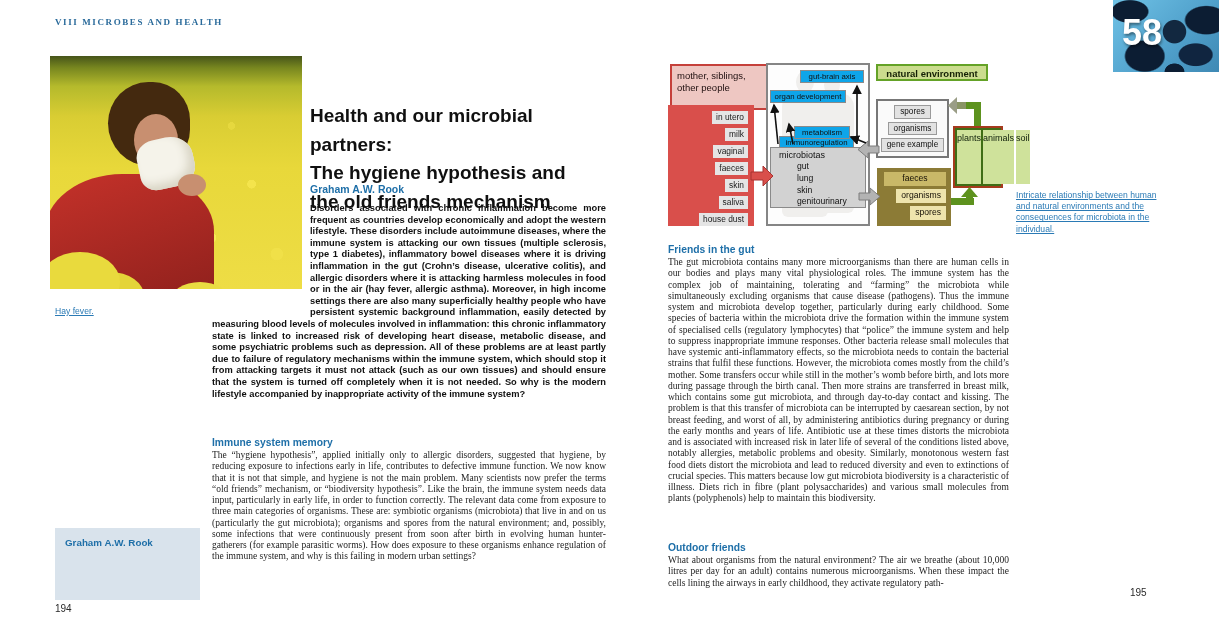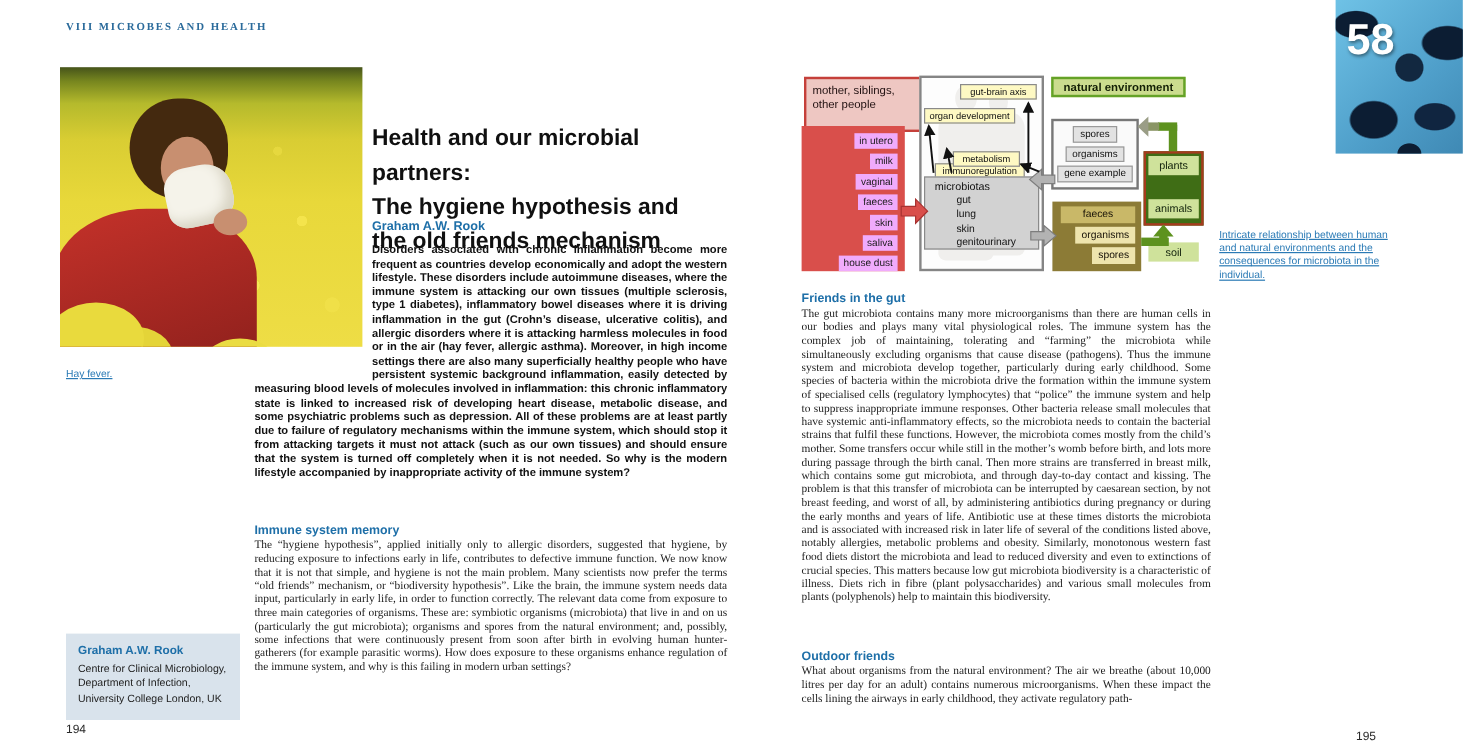--- a/index.html
+++ b/index.html
@@ -53,63 +53,63 @@
   .intro-wrap { left:212px; top:203px; width:394px; }
   .intro-spacer { float:left; width:98px; height:106px; }
 
   
   .d-pink { left:670px; top:64px; width:84px; height:34px; background:#eec7c2;
             border:2px solid #c5403a; font-size:9.5px; line-height:12px; padding:4px 5px;
             color:#201010; }
   .d-red { left:668px; top:105px; width:86px; height:121px; background:#d94f4b;
            display:flex; flex-direction:column; align-items:flex-end;
            padding:6px 6px 6px 0; box-sizing:border-box; gap:4.5px; }
-  .d-ylabel { background:#f0abfc; font-size:8.4px; height:12.5px; line-height:12.5px;
+  .d-ylabel { background:#e5e5e5; font-size:8.4px; height:12.5px; line-height:12.5px;
               padding:0 4px; color:#1a1a1a; }
   .d-human { left:766px; top:63px; width:104px; height:163px; background:#fdfdfd;
              border:2px solid #858585; box-sizing:border-box; }
   .sil { background:#f0efed; }
   .sil-head { left:28px; top:6px; width:18px; height:22px; border-radius:50%; }
   .sil-body { left:14px; top:26px; width:46px; height:126px; border-radius:16px 16px 6px 6px; }
   .sil-head2 { left:56px; top:10px; width:16px; height:20px; border-radius:50%; }
   .sil-body2 { left:46px; top:28px; width:40px; height:120px; border-radius:14px 14px 6px 6px; }
-  .d-gray-label { position:absolute; background:#fef9c3; border:1px solid #8a8a8a;
+  .d-gray-label { position:absolute; background:#0ea5e9; border:1px solid #8a8a8a;
                   font-size:7.8px; text-align:center; color:#111; box-sizing:border-box; }
   .gl-gutbrain { left:32px; top:5px; width:64px; height:13px; line-height:11px; }
   .gl-organ { left:2px; top:25px; width:76px; height:13px; line-height:11px; }
   .gl-immuno { left:11px; top:43px; width:75px; height:13px; line-height:11px;margin-top:28px; }
   .gl-metab { left:26px; top:61px; width:56px; height:13px; line-height:11px; }
   .d-microbiotas { position:absolute; left:2px; top:82px; width:96px; height:61px;
                    background:#d2d2d2; border:1px solid #8a8a8a; box-sizing:border-box;
                    font-size:8.6px; color:#111; padding:1px 0 0 8px; }
   .d-microbiotas .mtitle { font-size:9px; margin-bottom:0; line-height:12px; }
   .d-microbiotas .msite { padding-left:18px; line-height:11.8px; }
   .d-green-env { left:876px; top:64px; width:112px; height:17px; background:#cbdc8e;
                  border:2px solid #64a227; font-size:9.5px; text-align:center; line-height:16px;
                  box-sizing:border-box; color:#142005; font-weight:bold; }
   .d-grayout { left:876px; top:99px; width:73px; height:59px; background:#fafafa;
                border:2px solid #777; box-sizing:border-box; display:flex; flex-direction:column;
                align-items:center; gap:3px; padding:4px 2px; }
   .d-grayout .glabel { background:#e2e2e2; border:1px solid #9a9a9a; font-size:8.2px;
                        height:13px; line-height:11.5px; padding:0 5px; color:#111; }
   .d-nature { left:953px; top:126px; width:50px; height:62px; background:#3f6d15;
-              border:2px solid #a63b1e; box-sizing:border-box; display:flex; flex-direction:column;
-              gap:20px; padding:2px; }
+              border:2px solid #a63b1e; box-sizing:border-box; display:flex; flex-direction:row;
+              gap:2px; padding:2px; }
   .d-nature .nlabel { background:#cfe29b; font-size:9px; flex:1; text-align:center;
                       line-height:16px; color:#10200a; }
   .d-olive { left:877px; top:168px; width:74px; height:58px; background:#8c7b36;
              box-sizing:border-box; display:flex; flex-direction:column; align-items:flex-end;
              gap:3.5px; padding:4px 5px; }
   .d-olive .faeces { align-self:stretch; margin-left:2px; background:#c9b868; text-align:center;
                      font-size:8.6px; height:13.5px; line-height:13.5px; color:#161006; }
   .d-olive .olabel { background:#eee4ad; font-size:8.6px; height:13.5px; line-height:13.5px;
                      padding:0 5px; text-align:center; color:#161006; }
 
   
-  .corner { left:1113px; top:0; width:106px; height:128px;
+  .corner { left:1113px; top:0; width:106px; height:72px;
     background:
       radial-gradient(ellipse 26px 16px at 16% 16%, #0c1d33 0 68%, transparent 74%),
       radial-gradient(ellipse 30px 20px at 88% 28%, #0c1d33 0 68%, transparent 74%),
       radial-gradient(ellipse 17px 17px at 58% 44%, #122840 0 66%, transparent 72%),
       radial-gradient(ellipse 28px 22px at 30% 78%, #0c1d33 0 68%, transparent 74%),
       radial-gradient(ellipse 24px 16px at 78% 76%, #102540 0 68%, transparent 74%),
       radial-gradient(ellipse 14px 12px at 58% 100%, #0c1d33 0 68%, transparent 74%),
       linear-gradient(135deg, #6fc2e6 0%, #4f9fca 60%, #3f89b4 100%);
   }
   .corner-num { position:absolute; left:9px; top:12px; font-size:36px; font-weight:bold;
@@ -142,23 +142,20 @@
   <div class="abs intro-wrap">
     <div class="intro-spacer"></div>
     <div class="lead-para">Disorders associated with chronic inflammation become more frequent as countries develop economically and adopt the western lifestyle. These disorders include autoimmune diseases, where the immune system is attacking our own tissues (multiple sclerosis, type 1 diabetes), inflammatory bowel diseases where it is driving inflammation in the gut (Crohn’s disease, ulcerative colitis), and allergic disorders where it is attacking harmless molecules in food or in the air (hay fever, allergic asthma). Moreover, in high income settings there are also many superficially healthy people who have persistent systemic background inflammation, easily detected by measuring blood levels of molecules involved in inflammation: this chronic inflammatory state is linked to increased risk of developing heart disease, metabolic disease, and some psychiatric problems such as depression. All of these problems are at least partly due to failure of regulatory mechanisms within the immune system, which should stop it from attacking targets it must not attack (such as our own tissues) and should ensure that the system is turned off completely when it is not needed. So why is the modern lifestyle accompanied by inappropriate activity of the immune system?</div>
   </div>
 
   <div class="abs section-heading" style="left:212px; top:437px;">Immune system memory</div>
   <div class="abs serif-body" style="left:212px; top:450px; width:394px;">The “hygiene hypothesis”, applied initially only to allergic disorders, suggested that hygiene, by reducing exposure to infections early in life, contributes to defective immune function. We now know that it is not that simple, and hygiene is not the main problem. Many scientists now prefer the terms “old friends” mechanism, or “biodiversity hypothesis”. Like the brain, the immune system needs data input, particularly in early life, in order to function correctly. The relevant data come from exposure to three main categories of organisms. These are: symbiotic organisms (microbiota) that live in and on us (particularly the gut microbiota); organisms and spores from the natural environment; and, possibly, some infections that were continuously present from soon after birth in evolving human hunter-gatherers (for example parasitic worms). How does exposure to these organisms enhance regulation of the immune system, and why is this failing in modern urban settings?</div>
 
   <div class="abs author-box">
     <div class="name">Graham A.W. Rook</div>
-    <div class="aff pre">Centre for Clinical Microbiology,
-Department of Infection,
-University College London, UK</div>
   </div>
 
   <div class="abs page-num" style="left:55px; top:603px;">194</div>
 
   <div class="abs d-pink pre">mother, siblings,
 other people</div>
 
   <div class="abs d-red">
     <div class="d-ylabel">in utero</div>
     <div class="d-ylabel">milk</div>
@@ -236,19 +233,19 @@
   </svg>
 
   <div class="abs fig-caption" style="left:1016px; top:190px; width:152px;">Intricate relationship between human and natural environments and the consequences for microbiota in the individual.</div>
 
   <div class="abs section-heading" style="left:668px; top:244px;">Friends in the gut</div>
   <div class="abs serif-body" style="left:668px; top:257px; width:341px;">The gut microbiota contains many more microorganisms than there are human cells in our bodies and plays many vital physiological roles. The immune system has the complex job of maintaining, tolerating and “farming” the microbiota while simultaneously excluding organisms that cause disease (pathogens). Thus the immune system and microbiota develop together, particularly during early childhood. Some species of bacteria within the microbiota drive the formation within the immune system of specialised cells (regulatory lymphocytes) that “police” the immune system and help to suppress inappropriate immune responses. Other bacteria release small molecules that have systemic anti-inflammatory effects, so the microbiota needs to contain the bacterial strains that fulfil these functions. However, the microbiota comes mostly from the child’s mother. Some transfers occur while still in the mother’s womb before birth, and lots more during passage through the birth canal. Then more strains are transferred in breast milk, which contains some gut microbiota, and through day-to-day contact and kissing. The problem is that this transfer of microbiota can be interrupted by caesarean section, by not breast feeding, and worst of all, by administering antibiotics during pregnancy or during the early months and years of life. Antibiotic use at these times distorts the microbiota and is associated with increased risk in later life of several of the conditions listed above, notably allergies, metabolic problems and obesity. Similarly, monotonous western fast food diets distort the microbiota and lead to reduced diversity and even to extinctions of crucial species. This matters because low gut microbiota biodiversity is a characteristic of illness. Diets rich in fibre (plant polysaccharides) and various small molecules from plants (polyphenols) help to maintain this biodiversity.</div>
 
   <div class="abs section-heading" style="left:668px; top:542px;">Outdoor friends</div>
   <div class="abs serif-body" style="left:668px; top:555px; width:341px;">What about organisms from the natural environment? The air we breathe (about 10,000 litres per day for an adult) contains numerous microorganisms. When these impact the cells lining the airways in early childhood, they activate regulatory path-</div>
 
-  <div class="abs page-num" style="left:1130px; top:587px;margin-top:22px;">195</div>
+  <div class="abs page-num" style="left:1130px; top:587px;">195</div>
 
   <div class="abs corner">
     <div class="corner-num">58</div>
   </div>
 
 </div>
 
 </body></html>

